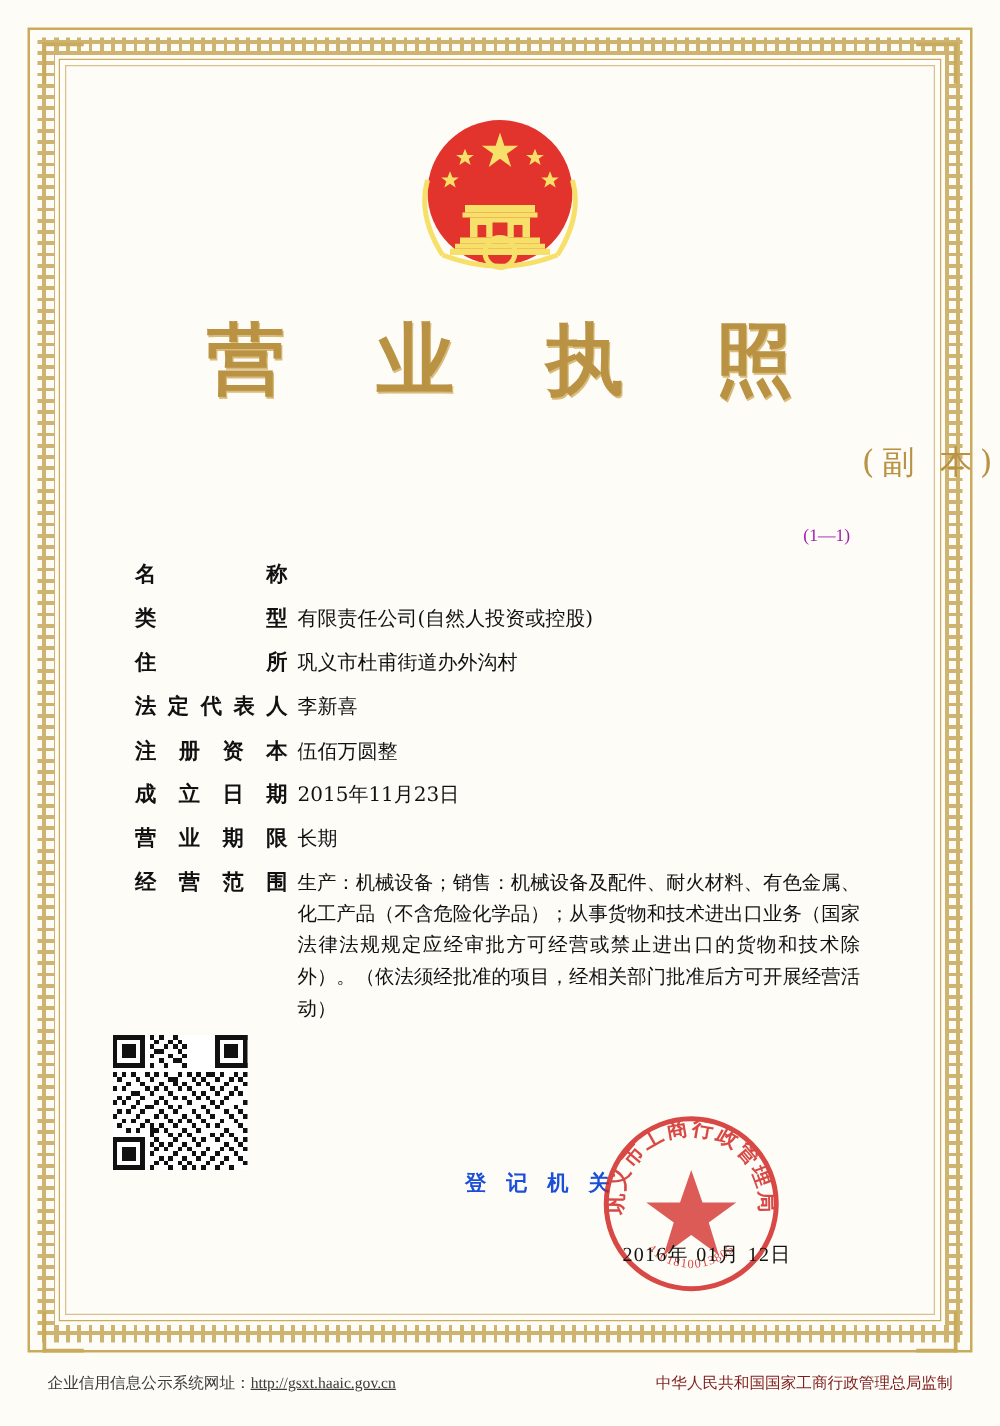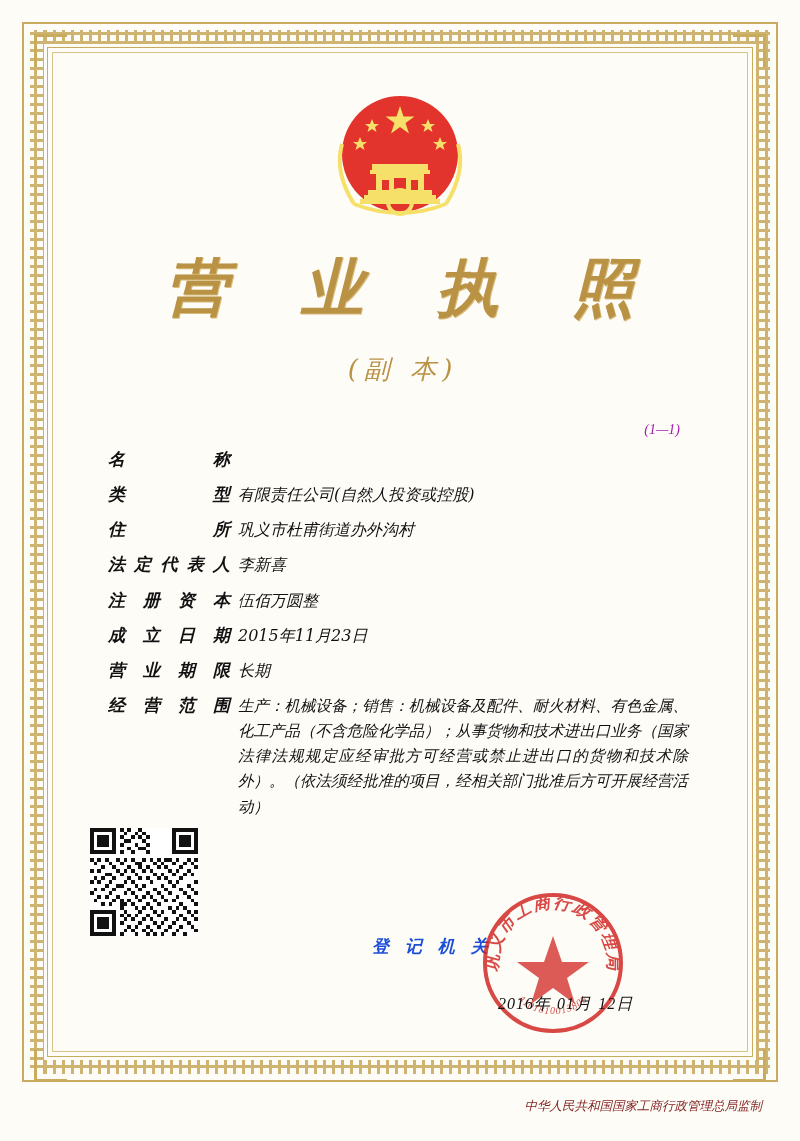--- a/index.html
+++ b/index.html
@@ -14,21 +14,20 @@
     overflow: hidden;
     position: relative;
   }
 
   .certificate {
     position: absolute;
     left: 0; top: 0;
     width: 800px;
     height: 1141px;
     background: #fdfcf7;
-    font-style: italic;
   }
 
   
   .frame-outer {
     position: absolute;
     left: 22px; top: 22px;
     width: 756px;
     height: 1060px;
     border: 2px solid #c9ab5e;
     box-sizing: border-box;
@@ -103,21 +102,21 @@
     letter-spacing: 26px;
     text-indent: 26px;
     font-weight: bold;
     color: #b99244;
     text-shadow: 1px 1px 0 #d9bc7c;
   }
   .sub-title {
     position: absolute;
     top: 352px;
     left: 0; right: 0;
-    text-align: center;
+    text-align: right;
     font-family: "DejaVu Serif", serif;
     font-size: 26px;
     letter-spacing: 6px;
     text-indent: 6px;
     color: #b99244;
   }
 
   
   .credit-code {
     position: absolute;
@@ -602,15 +601,18 @@
       <textPath href="#sealArcBottom" startOffset="50%" text-anchor="middle">4101810013805</textPath>
     </text>
   </svg>
 
   <div class="date-line">
     <span class="num">2016</span><span>年</span>
     <span class="num">01</span><span>月</span>
     <span class="num">12</span><span>日</span>
   </div>
 
+  <div class="footer-left">
+    <span>企业信用信息公示系统网址：</span><span class="url">http://gsxt.haaic.gov.cn</span>
+  </div>
   <div class="footer-right">中华人民共和国国家工商行政管理总局监制</div>
 
 </div>
 
 </body></html>

